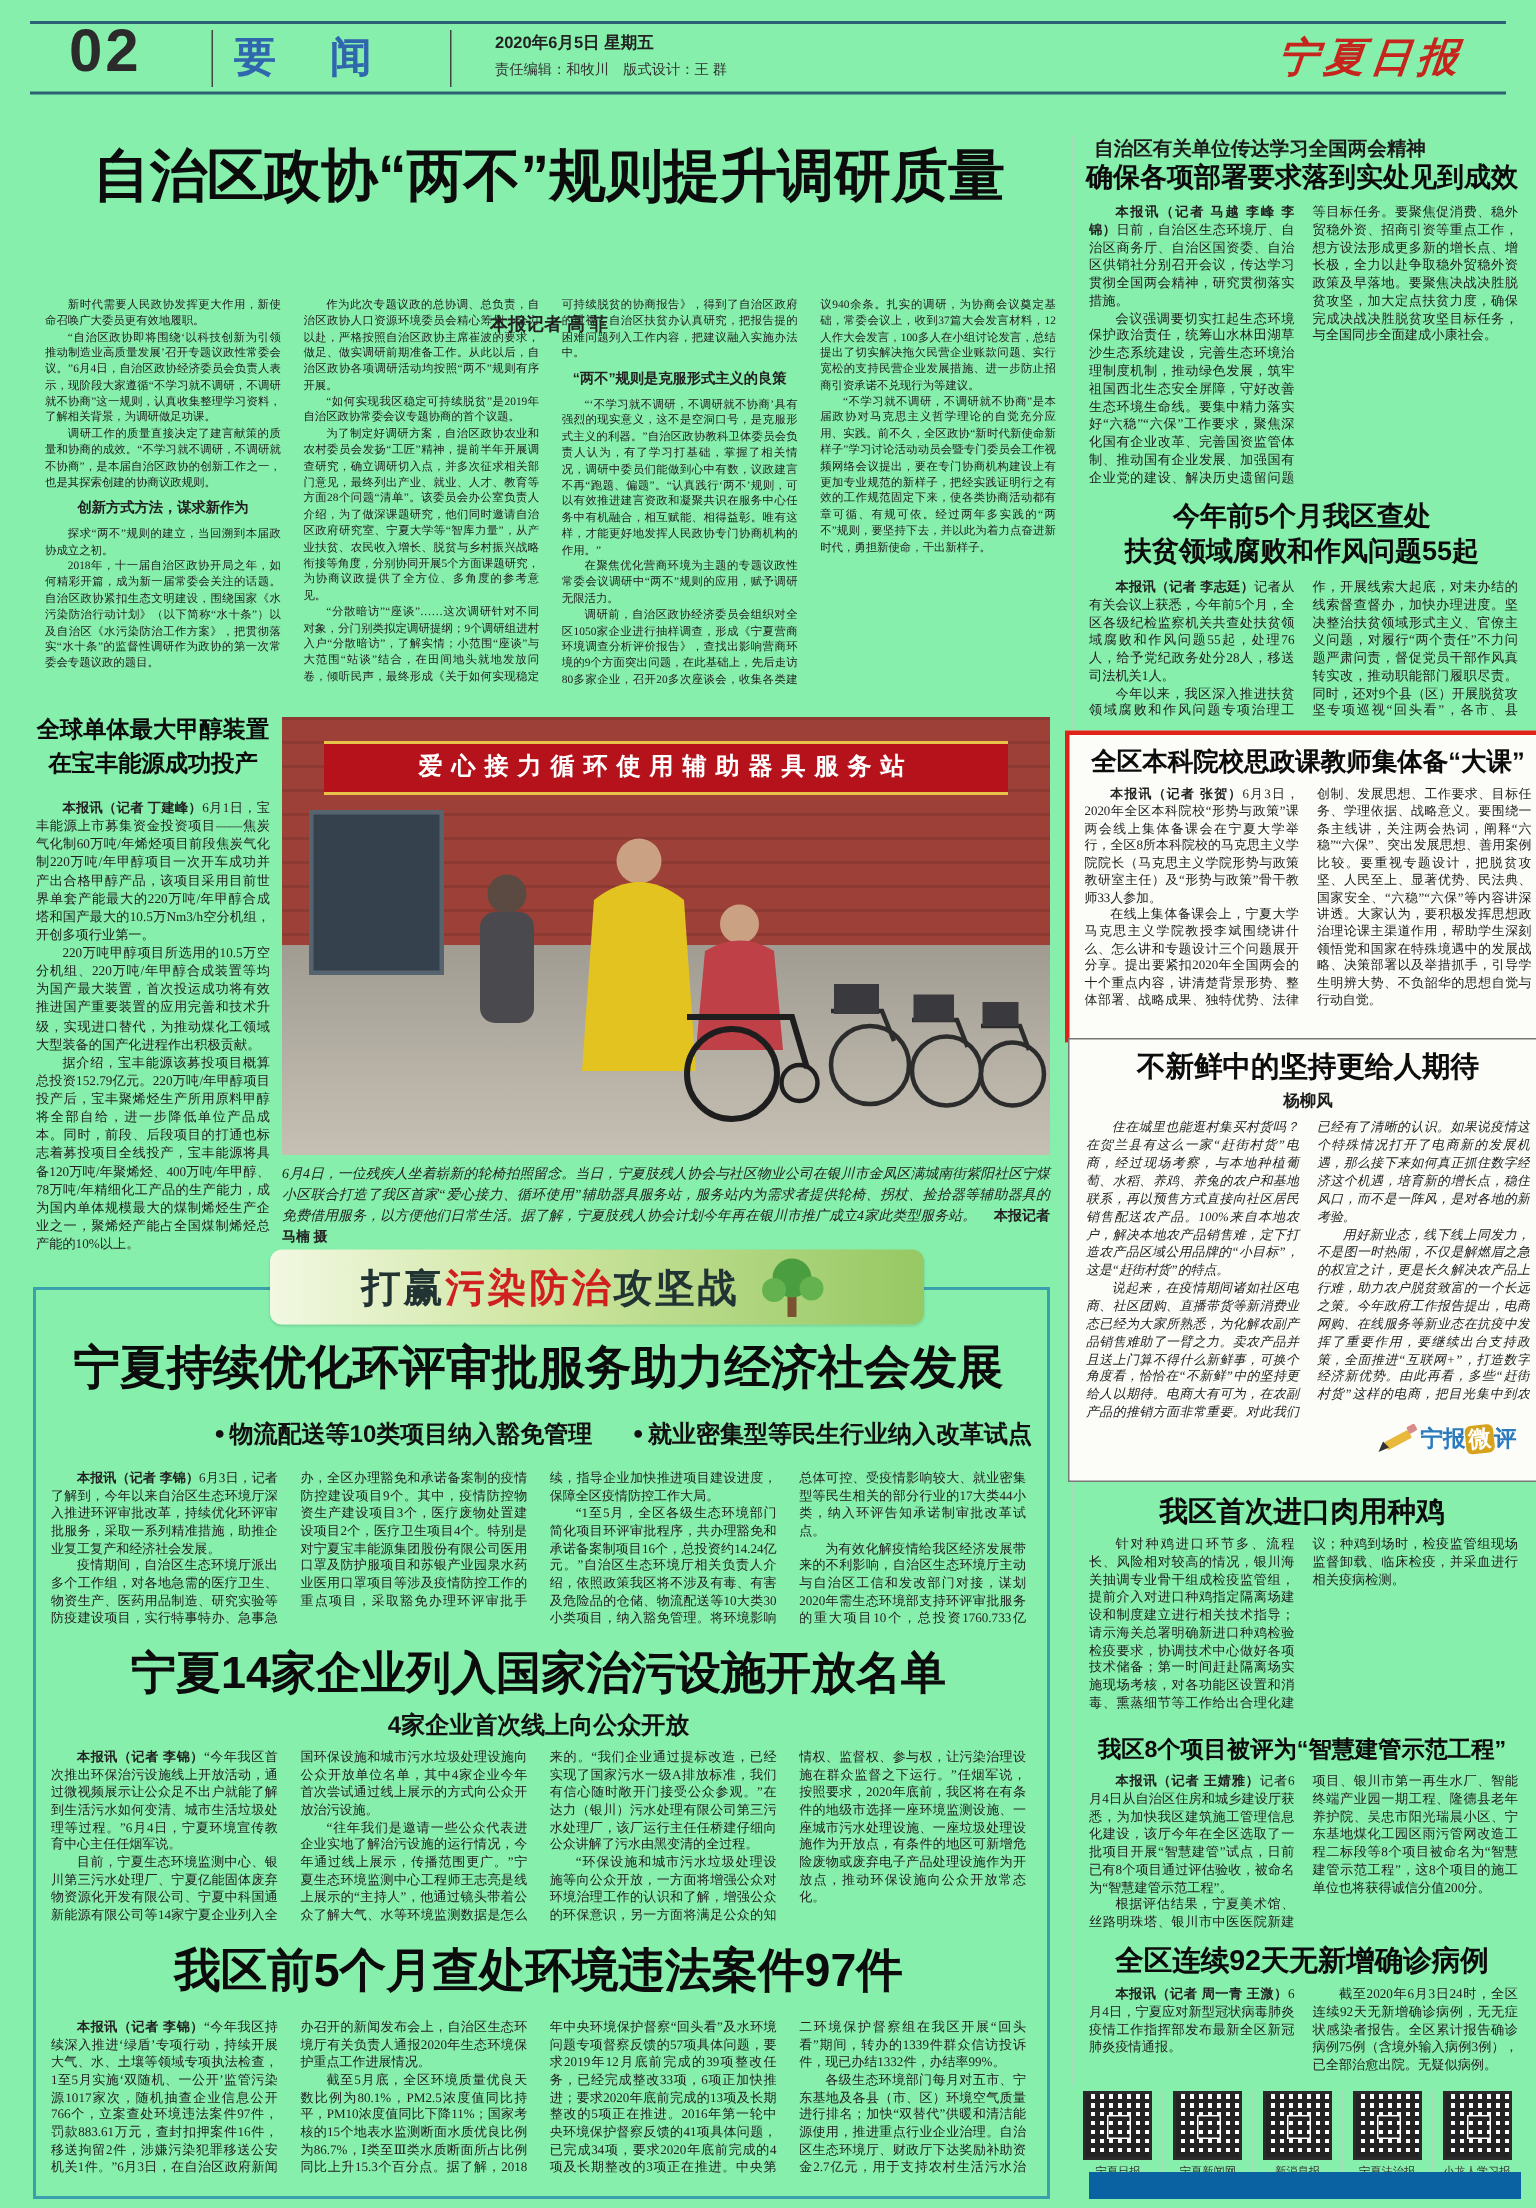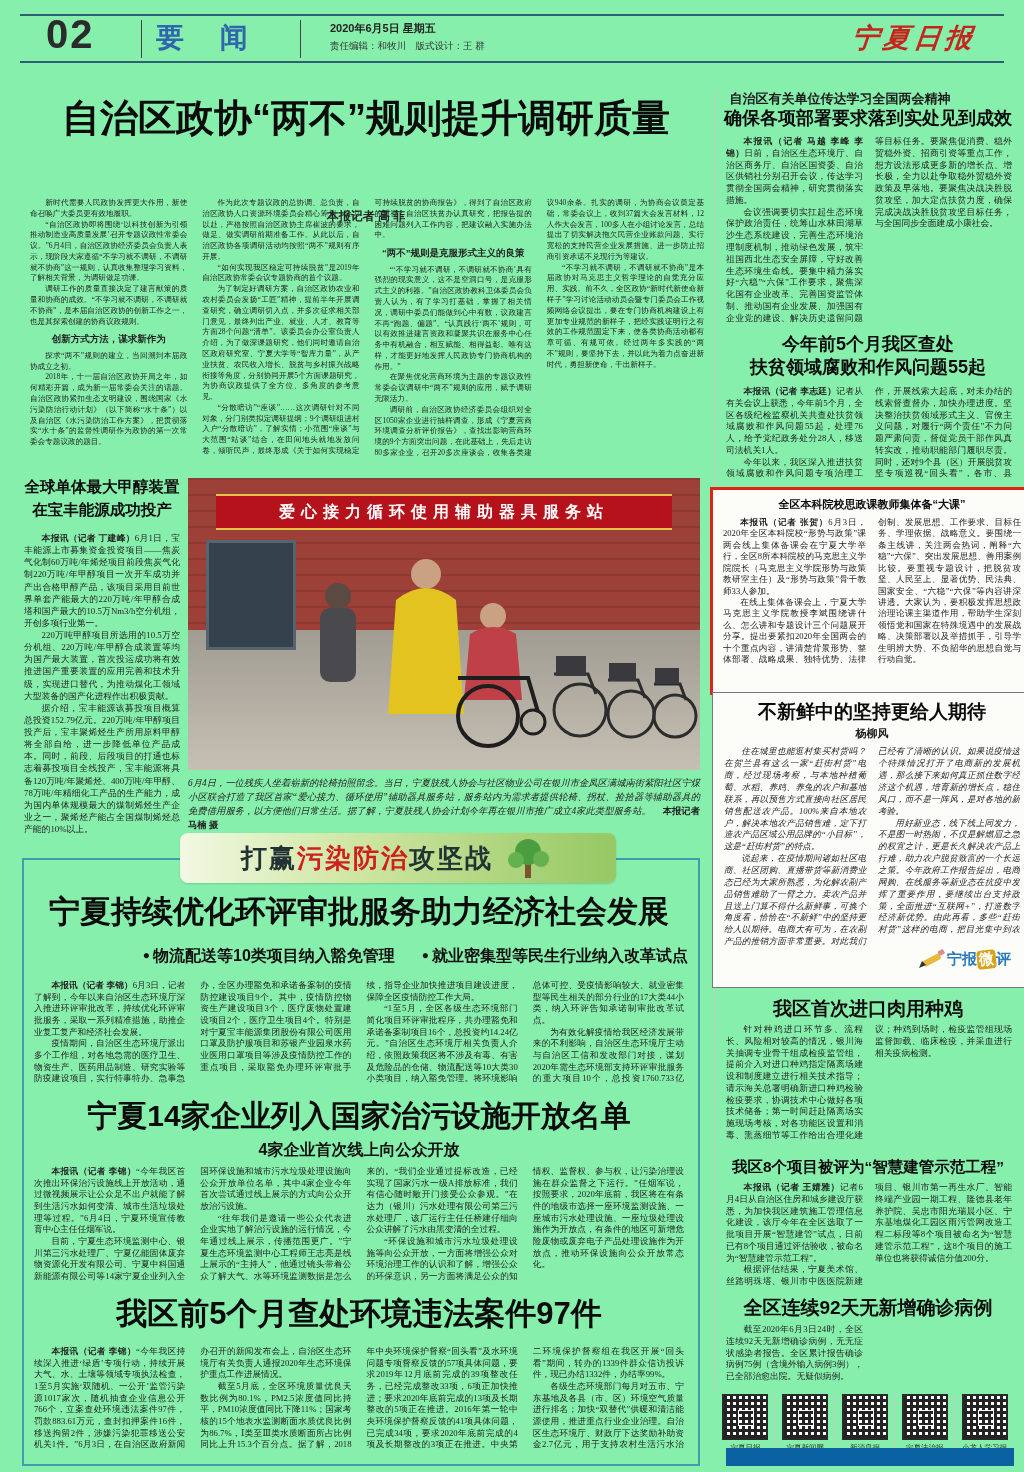--- a/index.html
+++ b/index.html
@@ -87,21 +87,21 @@
   </div>
 
   <div class="abs hl" style="left:724px;top:334px;width:288px;font-size:18px">今年前5个月我区查处</div>
   <div class="abs hl" style="left:724px;top:357px;width:288px;font-size:18px">扶贫领域腐败和作风问题55起</div>
   <div class="abs serif jt clip cols2" style="left:726px;top:386px;width:286px;height:96px;font-size:8.8px;line-height:1.34;color:#222">
     <p class="np"><span class="lead">本报讯（记者 李志廷）</span><span>记者从有关会议上获悉，今年前5个月，全区各级纪检监察机关共查处扶贫领域腐败和作风问题55起，处理76人，给予党纪政务处分28人，移送司法机关1人。</span></p>
     <p class="np">今年以来，我区深入推进扶贫领域腐败和作风问题专项治理工作，开展线索大起底，对未办结的线索督查督办，加快办理进度。坚决整治扶贫领域形式主义、官僚主义问题，对履行“两个责任”不力问题严肃问责，督促党员干部作风真转实改，推动职能部门履职尽责。同时，还对9个县（区）开展脱贫攻坚专项巡视“回头看”，各市、县（区）对贫困乡镇和扶贫职能部门跟进开展巡察，实现了上下联动，打通“最后一公里”。通过下发纪律检查建议书、监察建议书，健全制度规范，完善监督机制，织密基层权力运行监督网，有效保障了全区脱贫攻坚工作扎实推进。</p>
   </div>
 
   <div class="abs boxed" style="left:710px;top:487px;width:298px;height:190px;border:3px solid #e02318;padding:6px 10px">
-    <div class="hl" style="font-size:11px;margin-top:2px">全区本科院校思政课教师集体备“大课”</div>
+    <div class="hl" style="font-size:17px;margin-top:2px">全区本科院校思政课教师集体备“大课”</div>
     <div class="serif jt clip cols2" style="width:100%;height:152px;margin-top:6px;font-size:8.6px;line-height:1.33;color:#222">
       <p class="np"><span class="lead">本报讯（记者 张贺）</span><span>6月3日，2020年全区本科院校“形势与政策”课两会线上集体备课会在宁夏大学举行，全区8所本科院校的马克思主义学院院长（马克思主义学院形势与政策教研室主任）及“形势与政策”骨干教师33人参加。</span></p>
       <p class="np">在线上集体备课会上，宁夏大学马克思主义学院教授李斌围绕讲什么、怎么讲和专题设计三个问题展开分享。提出要紧扣2020年全国两会的十个重点内容，讲清楚背景形势、整体部署、战略成果、独特优势、法律创制、发展思想、工作要求、目标任务、学理依据、战略意义。要围绕一条主线讲，关注两会热词，阐释“六稳”“六保”、突出发展思想、善用案例比较。要重视专题设计，把脱贫攻坚、人民至上、显著优势、民法典、国家安全、“六稳”“六保”等内容讲深讲透。大家认为，要积极发挥思想政治理论课主渠道作用，帮助学生深刻领悟党和国家在特殊境遇中的发展战略、决策部署以及举措抓手，引导学生明辨大势、不负韶华的思想自觉与行动自觉。</p>
     </div>
   </div>
 
   <div class="abs boxed" style="left:712px;top:692px;width:296px;height:278px;border:1px solid #777;padding:8px 11px">
     <div class="hl" style="font-size:19px">不新鲜中的坚持更给人期待</div>
     <div class="byline" style="font-size:11px;font-weight:bold;margin:3px 0 5px">杨柳风</div>
     <div class="serif jt clip cols2" style="width:100%;height:212px;font-size:8.6px;line-height:1.38;font-style:italic;color:#222">
@@ -125,20 +125,21 @@
   </div>
 
   <div class="abs hl" style="left:718px;top:1158px;width:300px;font-size:15.5px">我区8个项目被评为“智慧建管示范工程”</div>
   <div class="abs serif jt clip cols2" style="left:726px;top:1182px;width:286px;height:108px;font-size:8.8px;line-height:1.34;color:#222">
     <p class="np"><span class="lead">本报讯（记者 王婧雅）</span><span>记者6月4日从自治区住房和城乡建设厅获悉，为加快我区建筑施工管理信息化建设，该厅今年在全区选取了一批项目开展“智慧建管”试点，日前已有8个项目通过评估验收，被命名为“智慧建管示范工程”。</span></p>
     <p class="np">根据评估结果，宁夏美术馆、丝路明珠塔、银川市中医医院新建项目、银川市第一再生水厂、智能终端产业园一期工程、隆德县老年养护院、吴忠市阳光瑞晨小区、宁东基地煤化工园区雨污管网改造工程二标段等8个项目被命名为“智慧建管示范工程”，这8个项目的施工单位也将获得诚信分值200分。</p>
   </div>
 
   <div class="abs hl" style="left:724px;top:1297px;width:288px;font-size:19px">全区连续92天无新增确诊病例</div>
   <div class="abs serif jt clip cols2" style="left:726px;top:1324px;width:286px;height:66px;font-size:8.8px;line-height:1.34;color:#222">
+    <p class="np"><span class="lead">本报讯（记者 周一青 王溦）</span><span>6月4日，宁夏应对新型冠状病毒肺炎疫情工作指挥部发布最新全区新冠肺炎疫情通报。</span></p>
     <p class="np">截至2020年6月3日24时，全区连续92天无新增确诊病例，无无症状感染者报告。全区累计报告确诊病例75例（含境外输入病例3例），已全部治愈出院。无疑似病例。</p>
   </div>
 
   <div class="abs" style="left:716px;top:1394px;width:298px;display:flex">
     <div class="qrcell">
       <div class="qr"></div>
       <div class="qrlabel"><span>宁夏日报</span><br><span>微信公众号</span></div>
     </div>
     <div class="qrcell">
       <div class="qr"></div>

